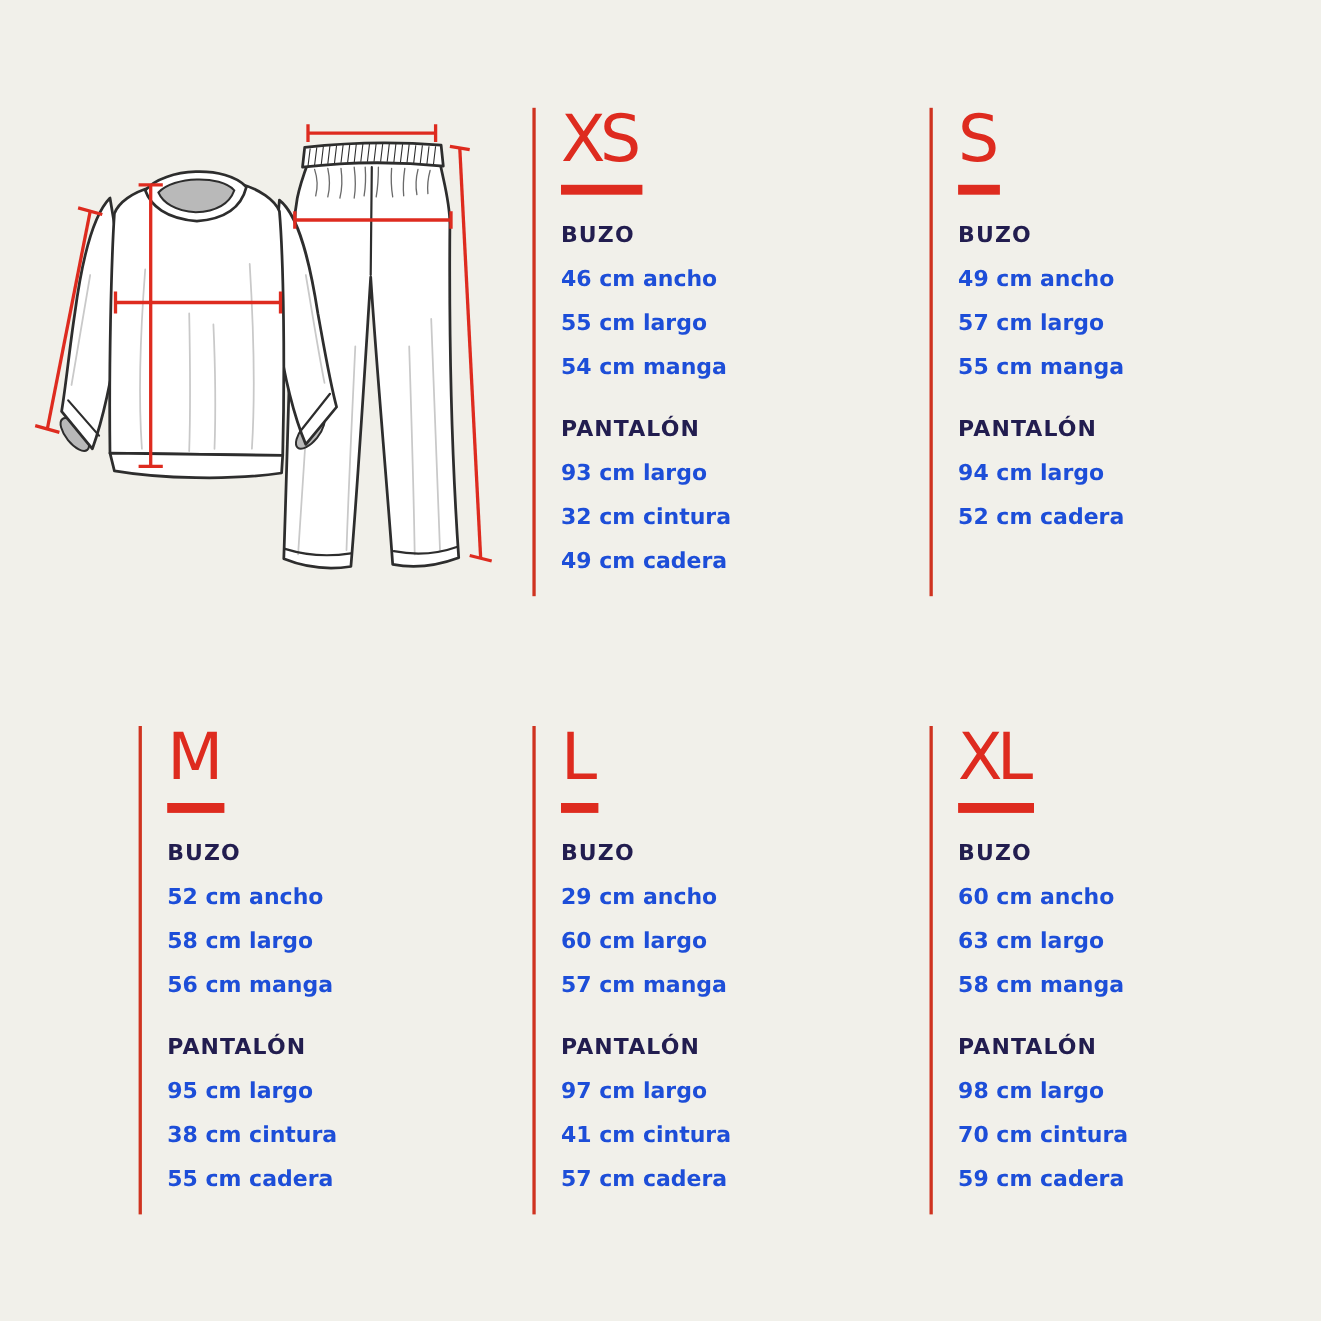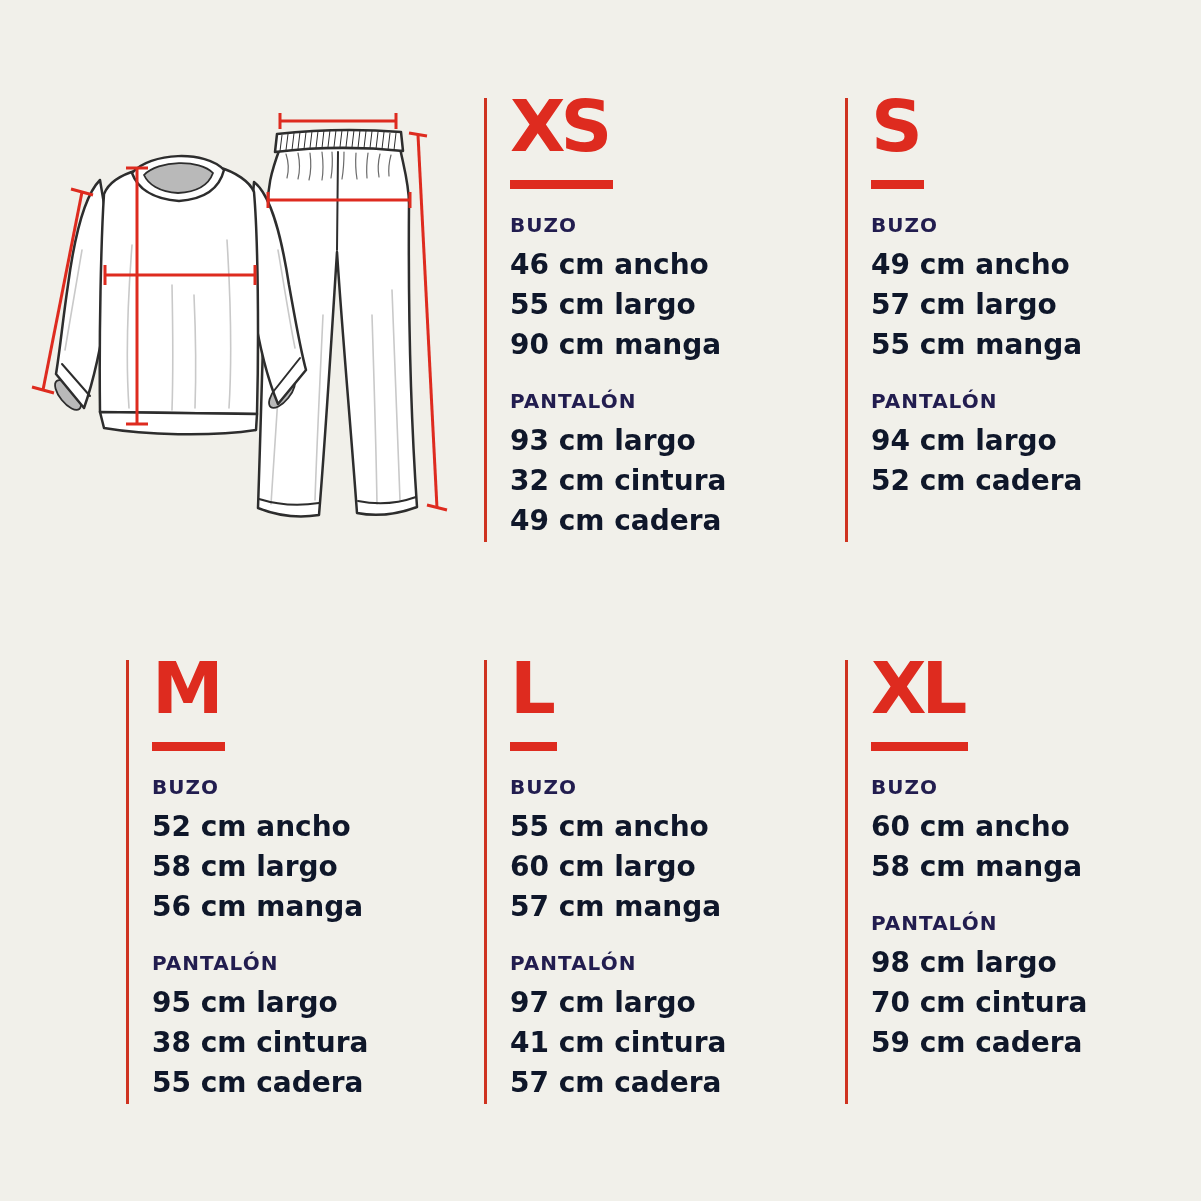--- a/index.html
+++ b/index.html
@@ -5,30 +5,30 @@
   html,body{margin:0;padding:0;background:#f1f0ea;}
   .canvas{
     position:relative;width:1201px;height:1201px;background:#f1f0ea;
     font-family:"DejaVu Sans","Liberation Sans",sans-serif;overflow:hidden;
   }
   .illustration{position:absolute;left:20px;top:80px;}
   .size-col{position:absolute;width:350px;}
   .vline{position:absolute;left:0;top:8px;width:3px;height:444px;background:#cf3320;}
   .col-inner{margin-left:26px;}
   .size-letter{
-    display:inline-block;margin:0;color:#de2b1f;font-size:72px;line-height:72px;
-    font-weight:bold;letter-spacing:-5px;border-bottom:9px solid #de2b1f;
-    padding:0 6px 18px 0;
+    display:inline-block;margin:0;color:#de2b1f;font-size:59px;line-height:72px;
+    font-weight:normal;letter-spacing:-5px;border-bottom:9px solid #de2b1f;
+    padding:0 6px 6px 0;
   }
   .group-title{
     margin:16px 0 0;font-size:20px;line-height:40px;color:#221d4f;
     font-weight:bold;letter-spacing:1px;
   }
   .group-title.pant{}
-  .m-row{margin:0;font-size:28px;line-height:40px;color:#0f172a;font-weight:bold;}
+  .m-row{margin:0;font-size:20px;line-height:40px;color:#1d4ed8;font-weight:bold;}
   .outline{fill:#ffffff;stroke:#2d2d2d;stroke-width:2.5;stroke-linejoin:round;}
   .thinline{fill:none;stroke:#2d2d2d;stroke-width:2;stroke-linecap:round;}
   .crease{fill:none;stroke:#c9c9c9;stroke-width:1.6;stroke-linecap:round;}
   .grayfill{fill:#b9b9b9;stroke:#2d2d2d;stroke-width:1.8;}
   .rib{fill:none;stroke:#2d2d2d;stroke-width:1;}
   .gather{fill:none;stroke:#6a6a6a;stroke-width:1.2;stroke-linecap:round;}
   .redline{fill:none;stroke:#de2b1f;stroke-width:3;stroke-linecap:butt;}
 </style>
 </head>
 <body>
@@ -110,21 +110,21 @@
     </g>
   </svg>
 
   <section class="size-col" style="left:484px;top:90px">
     <div class="vline"></div>
     <div class="col-inner">
       <h2 class="size-letter">XS</h2>
       <h3 class="group-title">BUZO</h3>
       <p class="m-row">46 cm ancho</p>
       <p class="m-row">55 cm largo</p>
-      <p class="m-row">90 cm manga</p>
+      <p class="m-row">54 cm manga</p>
       <h3 class="group-title pant">PANTALÓN</h3>
       <p class="m-row">93 cm largo</p>
       <p class="m-row">32 cm cintura</p>
       <p class="m-row">49 cm cadera</p>
     </div>
   </section>
 
   <section class="size-col" style="left:845px;top:90px">
     <div class="vline"></div>
     <div class="col-inner">
@@ -152,36 +152,37 @@
       <p class="m-row">38 cm cintura</p>
       <p class="m-row">55 cm cadera</p>
     </div>
   </section>
 
   <section class="size-col" style="left:484px;top:652px">
     <div class="vline"></div>
     <div class="col-inner">
       <h2 class="size-letter">L</h2>
       <h3 class="group-title">BUZO</h3>
-      <p class="m-row">55 cm ancho</p>
+      <p class="m-row">29 cm ancho</p>
       <p class="m-row">60 cm largo</p>
       <p class="m-row">57 cm manga</p>
       <h3 class="group-title pant">PANTALÓN</h3>
       <p class="m-row">97 cm largo</p>
       <p class="m-row">41 cm cintura</p>
       <p class="m-row">57 cm cadera</p>
     </div>
   </section>
 
   <section class="size-col" style="left:845px;top:652px">
     <div class="vline"></div>
     <div class="col-inner">
       <h2 class="size-letter">XL</h2>
       <h3 class="group-title">BUZO</h3>
       <p class="m-row">60 cm ancho</p>
+      <p class="m-row">63 cm largo</p>
       <p class="m-row">58 cm manga</p>
       <h3 class="group-title pant">PANTALÓN</h3>
       <p class="m-row">98 cm largo</p>
       <p class="m-row">70 cm cintura</p>
       <p class="m-row">59 cm cadera</p>
     </div>
   </section>
 
 </div>
 

